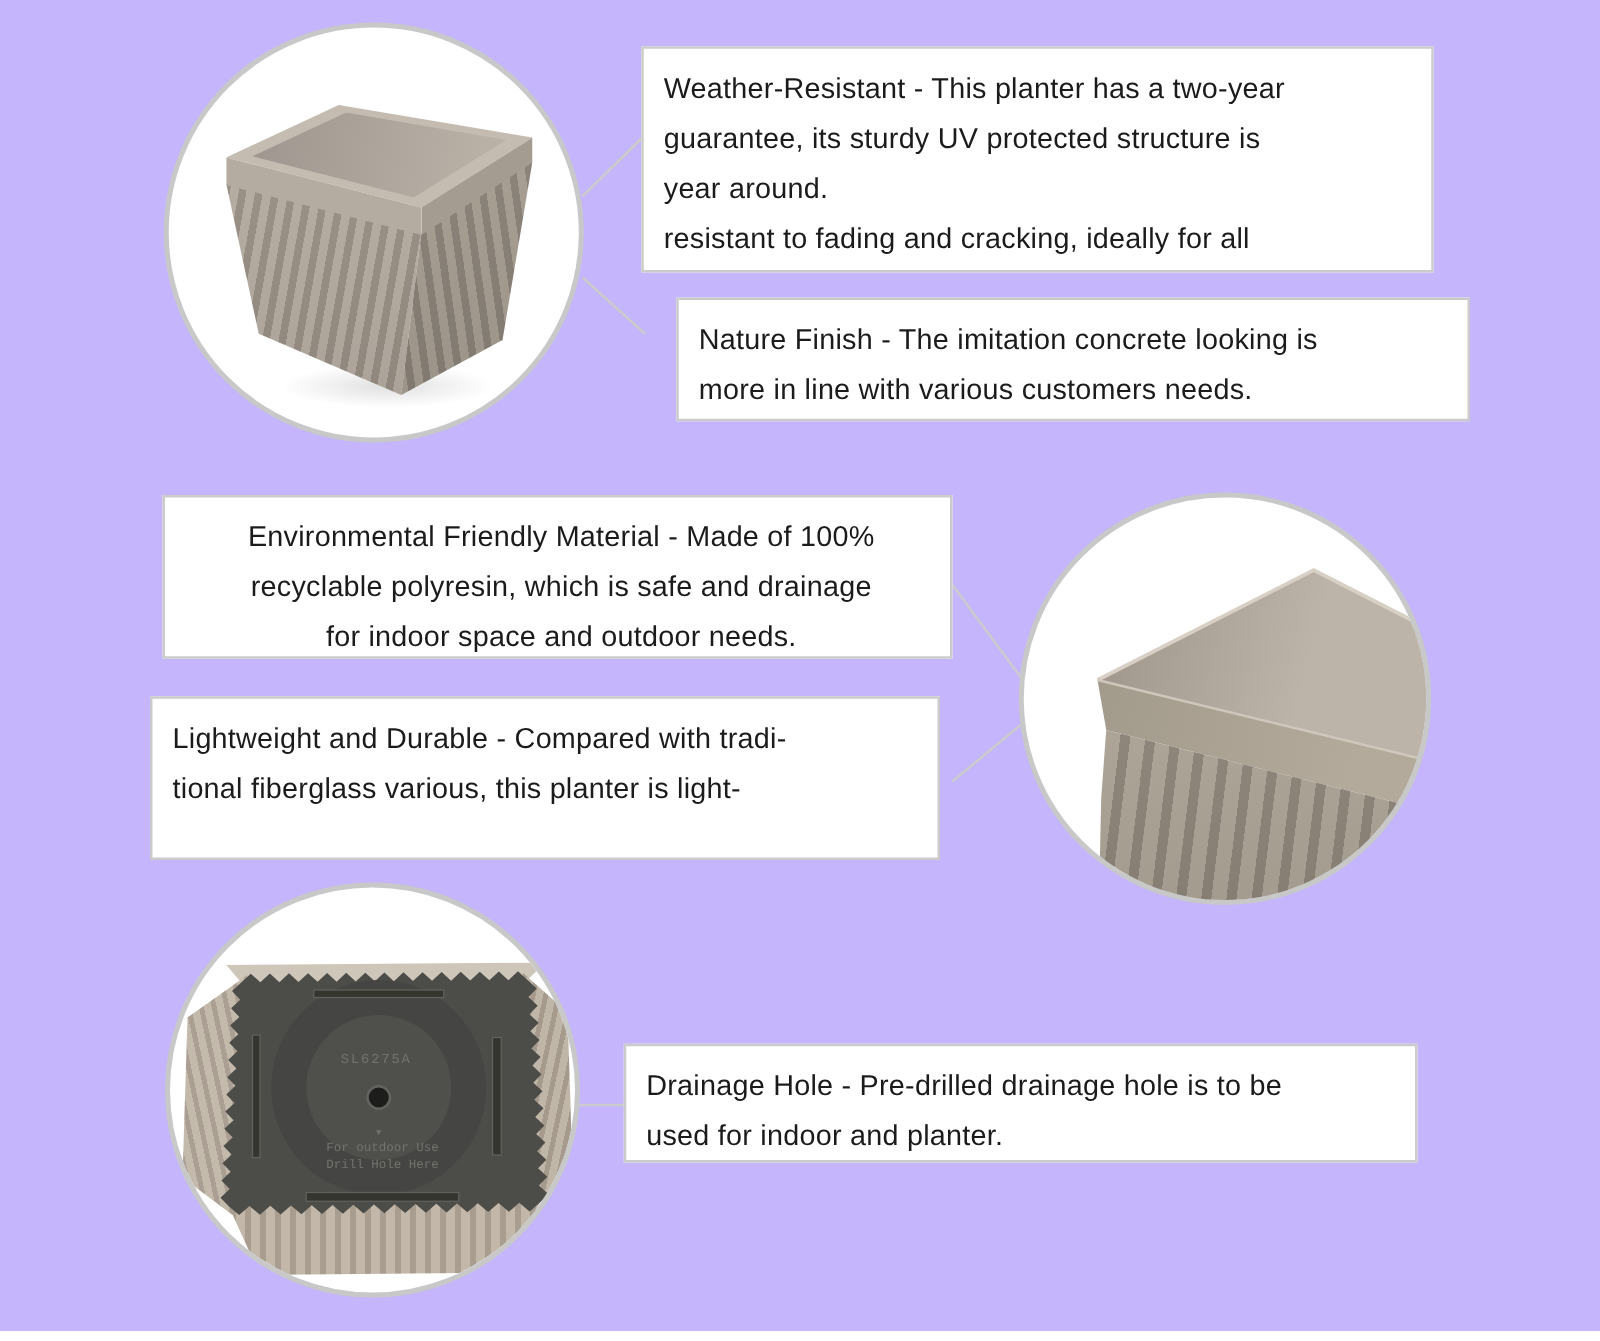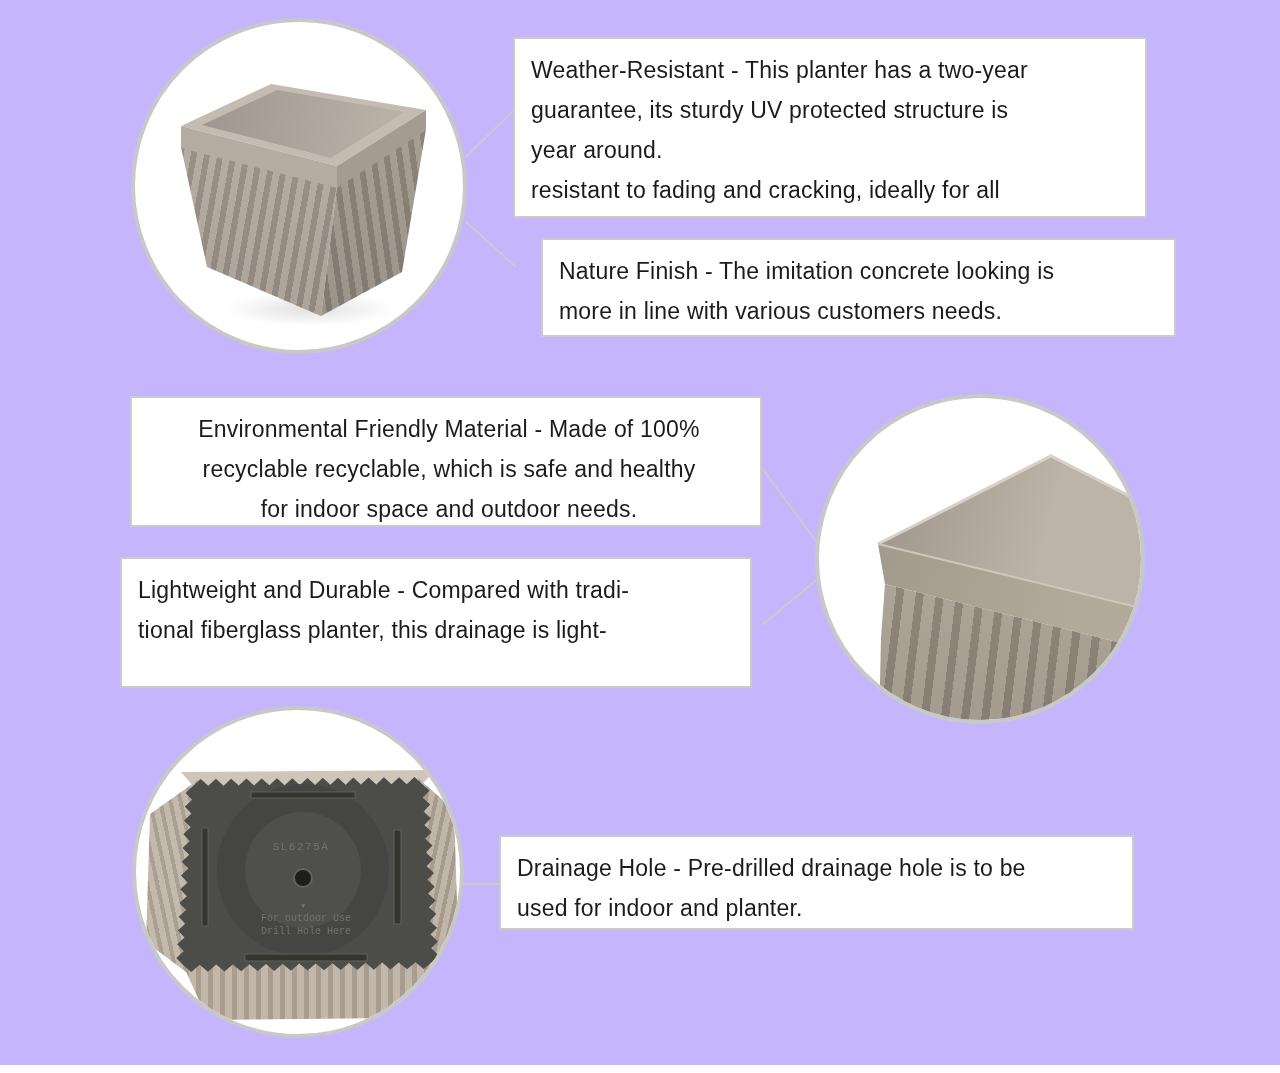--- a/index.html
+++ b/index.html
@@ -90,27 +90,27 @@
     <p>resistant to fading and cracking, ideally for all</p>
   </div>
 
   <div class="box b2">
     <p>Nature Finish - The imitation concrete looking is</p>
     <p>more in line with various customers needs.</p>
   </div>
 
   <div class="box b3">
     <p>Environmental Friendly Material - Made of 100%</p>
-    <p>recyclable recyclable, which is safe and healthy</p>
+    <p>recyclable polyresin, which is safe and drainage</p>
     <p>for indoor space and outdoor needs.</p>
   </div>
 
   <div class="box b4">
     <p>Lightweight and Durable - Compared with tradi-</p>
-    <p>tional fiberglass planter, this drainage is light-</p>
+    <p>tional fiberglass various, this planter is light-</p>
   </div>
 
   <div class="circle c2">
     <div class="shape r-inner"></div>
     <div class="shape r-band"></div>
     <div class="shape r-ribs"></div>
     <svg class="shape" viewBox="0 0 322 322">
       <polyline points="59,146 232,58 322,104" fill="none" stroke="#d8d0c4" stroke-width="3"></polyline>
       <line x1="59" y1="146" x2="322" y2="210" stroke="#cfc7bb" stroke-width="2"></line>
     </svg>

